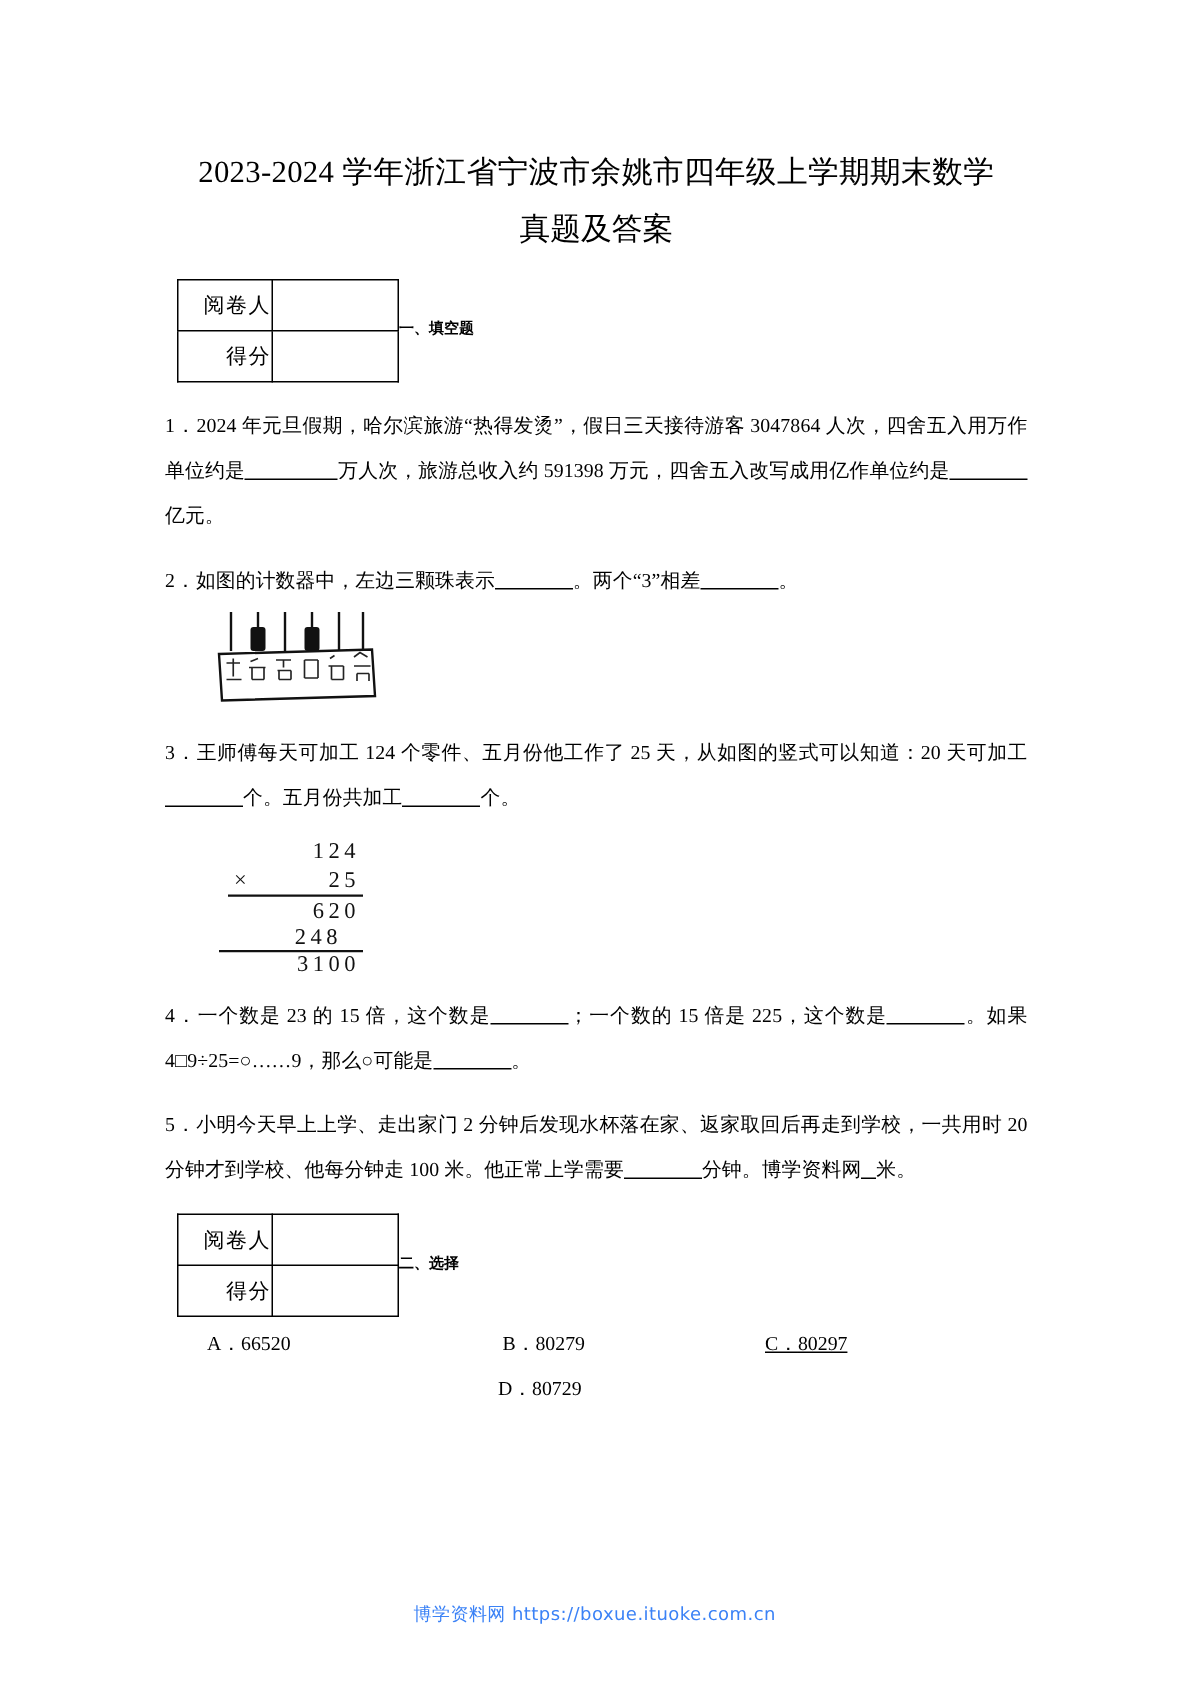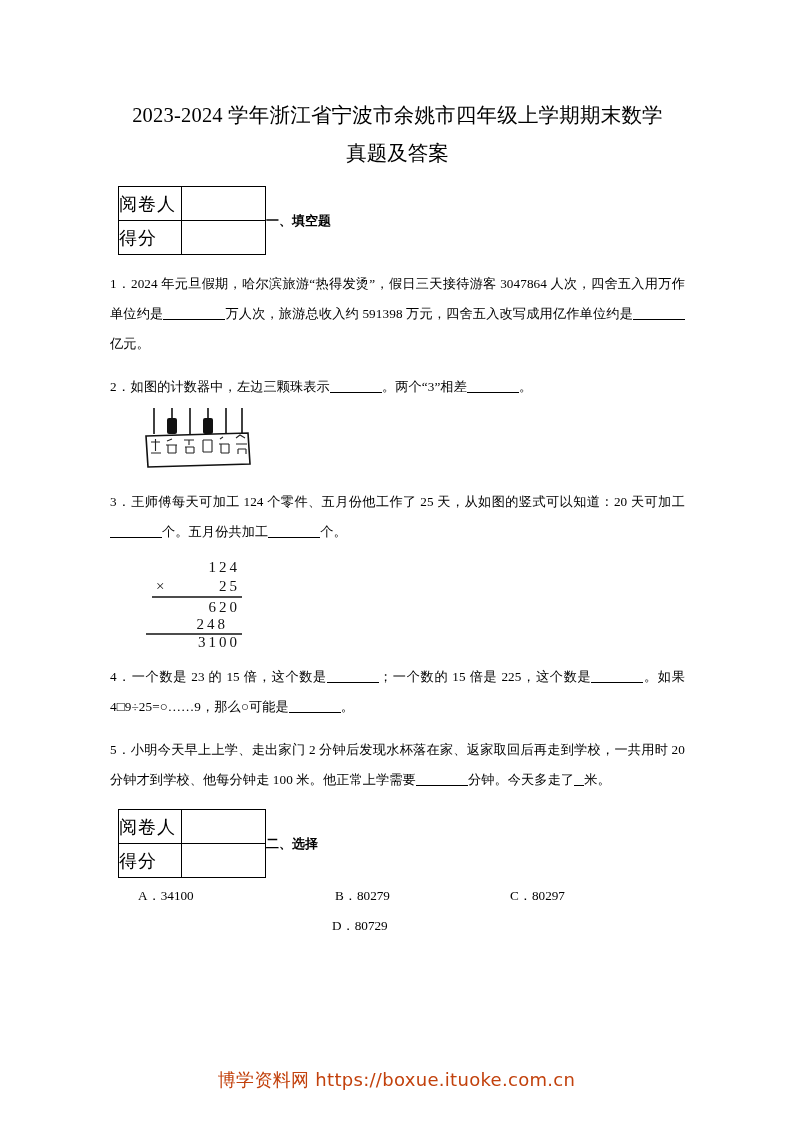--- a/index.html
+++ b/index.html
@@ -51,37 +51,37 @@
   .score-table {
     position: absolute;
     left: 8px;
     top: 0;
     border-collapse: collapse;
     width: 148px;
   }
   .score-table td {
     border: 1px solid #000;
     height: 33px;
-    font-size: 18px;
-    text-align: left;
+    font-size: 14px;
+    text-align: right;
     vertical-align: middle;
     padding: 0;
   }
   .score-table td.label-cell {
     width: 62px;
     letter-spacing: 1px;
   }
   .score-table td.blank-cell {
     width: 84px;
   }
   .section-label {
     position: absolute;
     left: 156px;
     top: 26px;
-    font-size: 13px;
+    font-size: 10px;
     font-weight: bold;
     white-space: nowrap;
   }
 
   
   .q {
     font-size: 13.2px;
     line-height: 30px;
     text-align: justify;
     margin-top: 13px;
@@ -124,32 +124,32 @@
     display: block;
     position: relative;
     height: 30px;
   }
   .opt {
     position: absolute;
     white-space: nowrap;
   }
   .opt-a { left: 28px; }
   .opt-b { left: 225px; }
-  .opt-c { left: 400px; }
+  .opt-c { left: 400px; text-decoration: underline; }
   .opt-d { left: 222px; font-family: Liberation Serif, serif; }
 
   
   .footer {
     position: absolute;
     left: 0;
     top: 1068px;
     width: 793px;
     text-align: center;
-    color: #c2410c;
-    font-size: 18px;
+    color: #3b82f6;
+    font-size: 12px;
     font-family: "DejaVu Sans", "Liberation Sans", sans-serif;
     letter-spacing: 0.3px;
   }
 </style>
 </head>
 <body>
 
 <div class="page">
 
   <div class="content">
@@ -230,42 +230,42 @@
           <line x1="2" y1="77" x2="98" y2="77"></line>
         </g>
       </svg>
     </div>
 
     <div class="q">
       <span class="num">4．</span><span>一个数是 23 的 15 倍，这个数是</span><span class="blank b-md"></span><span>；一个数的 15 倍是 225，这个数是</span><span class="blank b-md"></span><span>。如果 4□9÷25=○……9，那么○可能是</span><span class="blank b-md"></span><span>。</span>
     </div>
 
     <div class="q">
-      <span class="num">5．</span><span>小明今天早上上学、走出家门 2 分钟后发现水杯落在家、返家取回后再走到学校，一共用时 20 分钟才到学校、他每分钟走 100 米。他正常上学需要</span><span class="blank b-md"></span><span>分钟。今天多走了</span><span class="blank b-xs"></span><span>米。</span>
+      <span class="num">5．</span><span>小明今天早上上学、走出家门 2 分钟后发现水杯落在家、返家取回后再走到学校，一共用时 20 分钟才到学校、他每分钟走 100 米。他正常上学需要</span><span class="blank b-md"></span><span>分钟。博学资料网</span><span class="blank b-xs"></span><span>米。</span>
     </div>
 
     <div class="section-block">
       <table class="score-table">
         <tbody>
             <tr>
           <td class="label-cell">阅卷人</td>
           <td class="blank-cell"></td>
         </tr>
         <tr>
           <td class="label-cell">得分</td>
           <td class="blank-cell"></td>
         </tr>
       </tbody>
         </table>
       <div class="section-label">二、选择</div>
     </div>
 
     <div class="choices">
       <div class="row">
-        <span class="opt opt-a"><span>A．</span><span>34100</span></span>
+        <span class="opt opt-a"><span>A．</span><span>66520</span></span>
         <span class="opt opt-b"><span>B．</span><span>80279</span></span>
         <span class="opt opt-c"><span>C．</span><span>80297</span></span>
       </div>
       <div class="row">
         <span class="opt opt-d"><span>D．</span><span>80729</span></span>
       </div>
     </div>
 
 
   </div>

